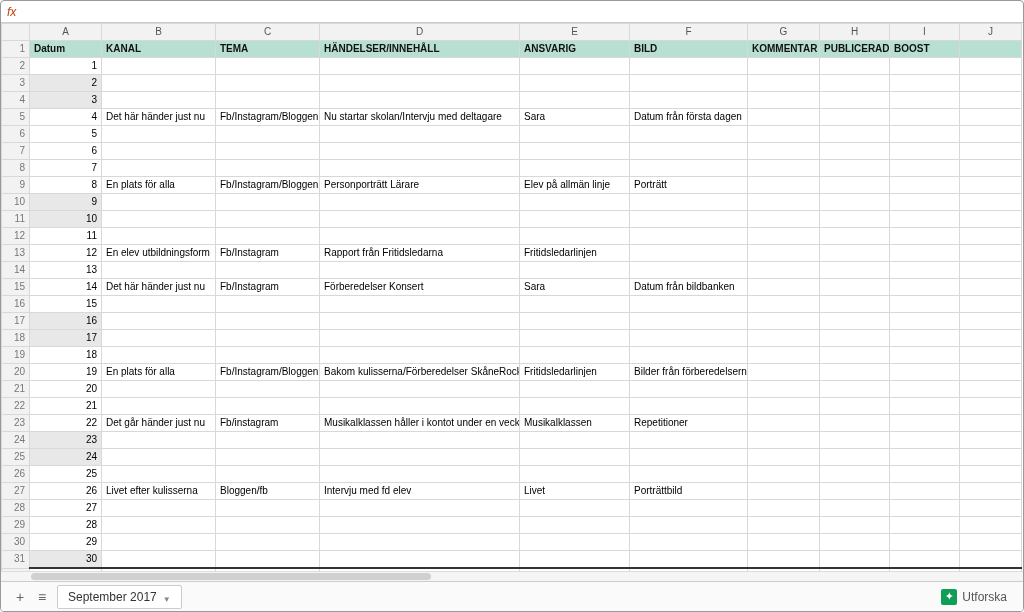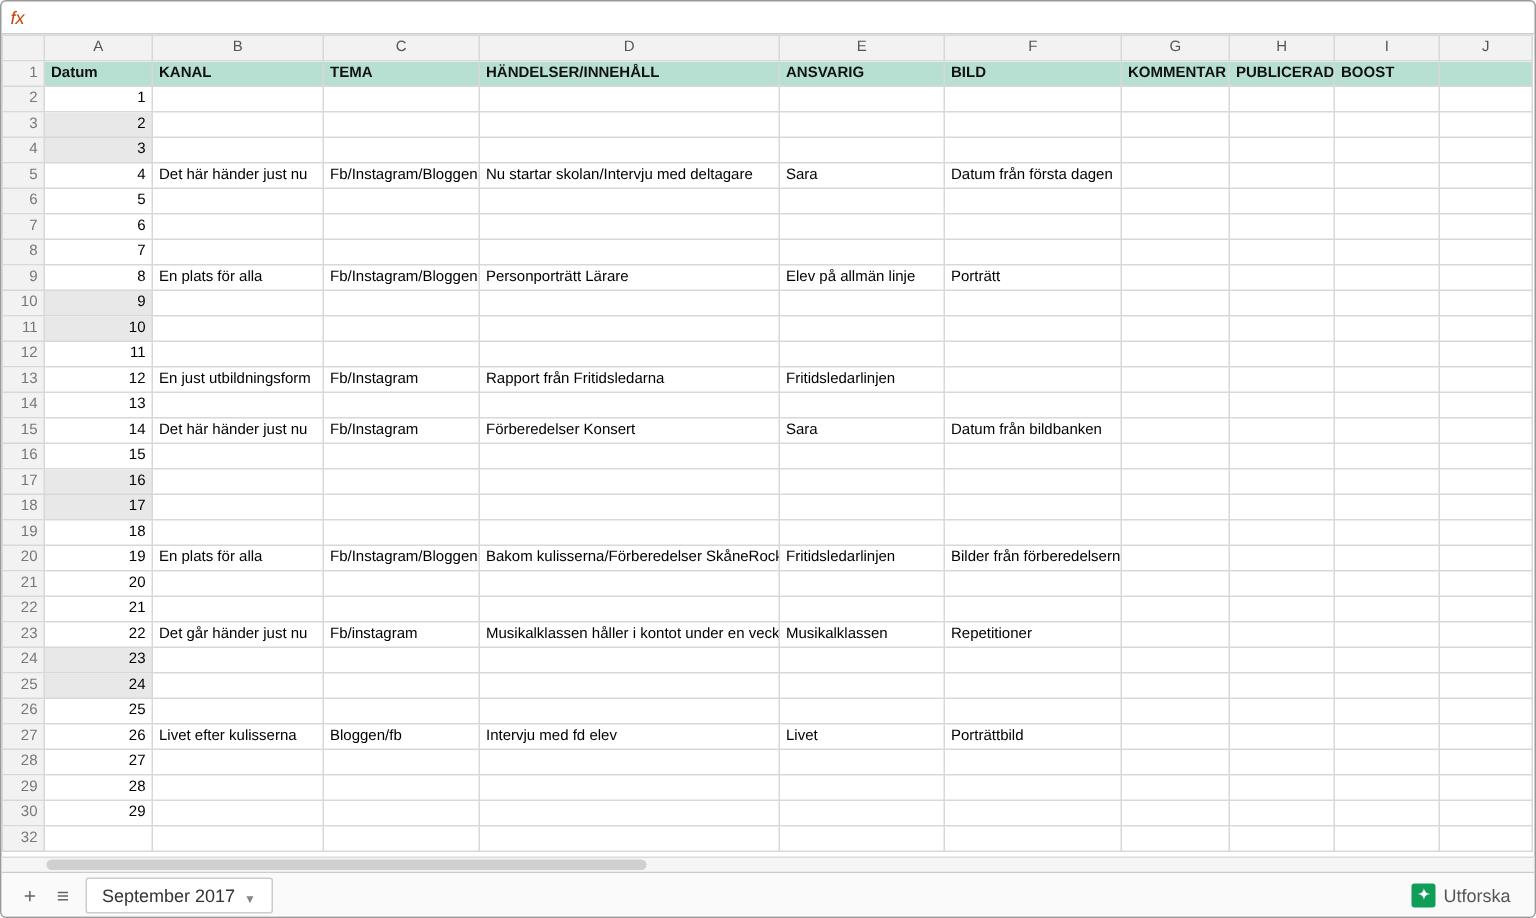--- a/index.html
+++ b/index.html
@@ -349,21 +349,21 @@
           <td></td>
           <td></td>
           <td></td>
           <td></td>
           <td></td>
           <td></td>
         </tr>
         <tr>
           <th class="rowh">13</th>
           <td class="num">12</td>
-          <td>En just utbildningsform</td>
+          <td>En elev utbildningsform</td>
           <td>Fb/Instagram</td>
           <td>Rapport från Fritidsledarna</td>
           <td>Fritidsledarlinjen</td>
           <td></td>
           <td></td>
           <td></td>
           <td></td>
           <td></td>
         </tr>
         <tr>
@@ -570,20 +570,33 @@
           <td></td>
           <td></td>
           <td></td>
           <td></td>
           <td></td>
           <td></td>
         </tr>
         <tr>
           <th class="rowh">30</th>
           <td class="num">29</td>
+          <td></td>
+          <td></td>
+          <td></td>
+          <td></td>
+          <td></td>
+          <td></td>
+          <td></td>
+          <td></td>
+          <td></td>
+        </tr>
+        <tr class="wk endrow">
+          <th class="rowh">31</th>
+          <td class="num">30</td>
           <td></td>
           <td></td>
           <td></td>
           <td></td>
           <td></td>
           <td></td>
           <td></td>
           <td></td>
           <td></td>
         </tr>

